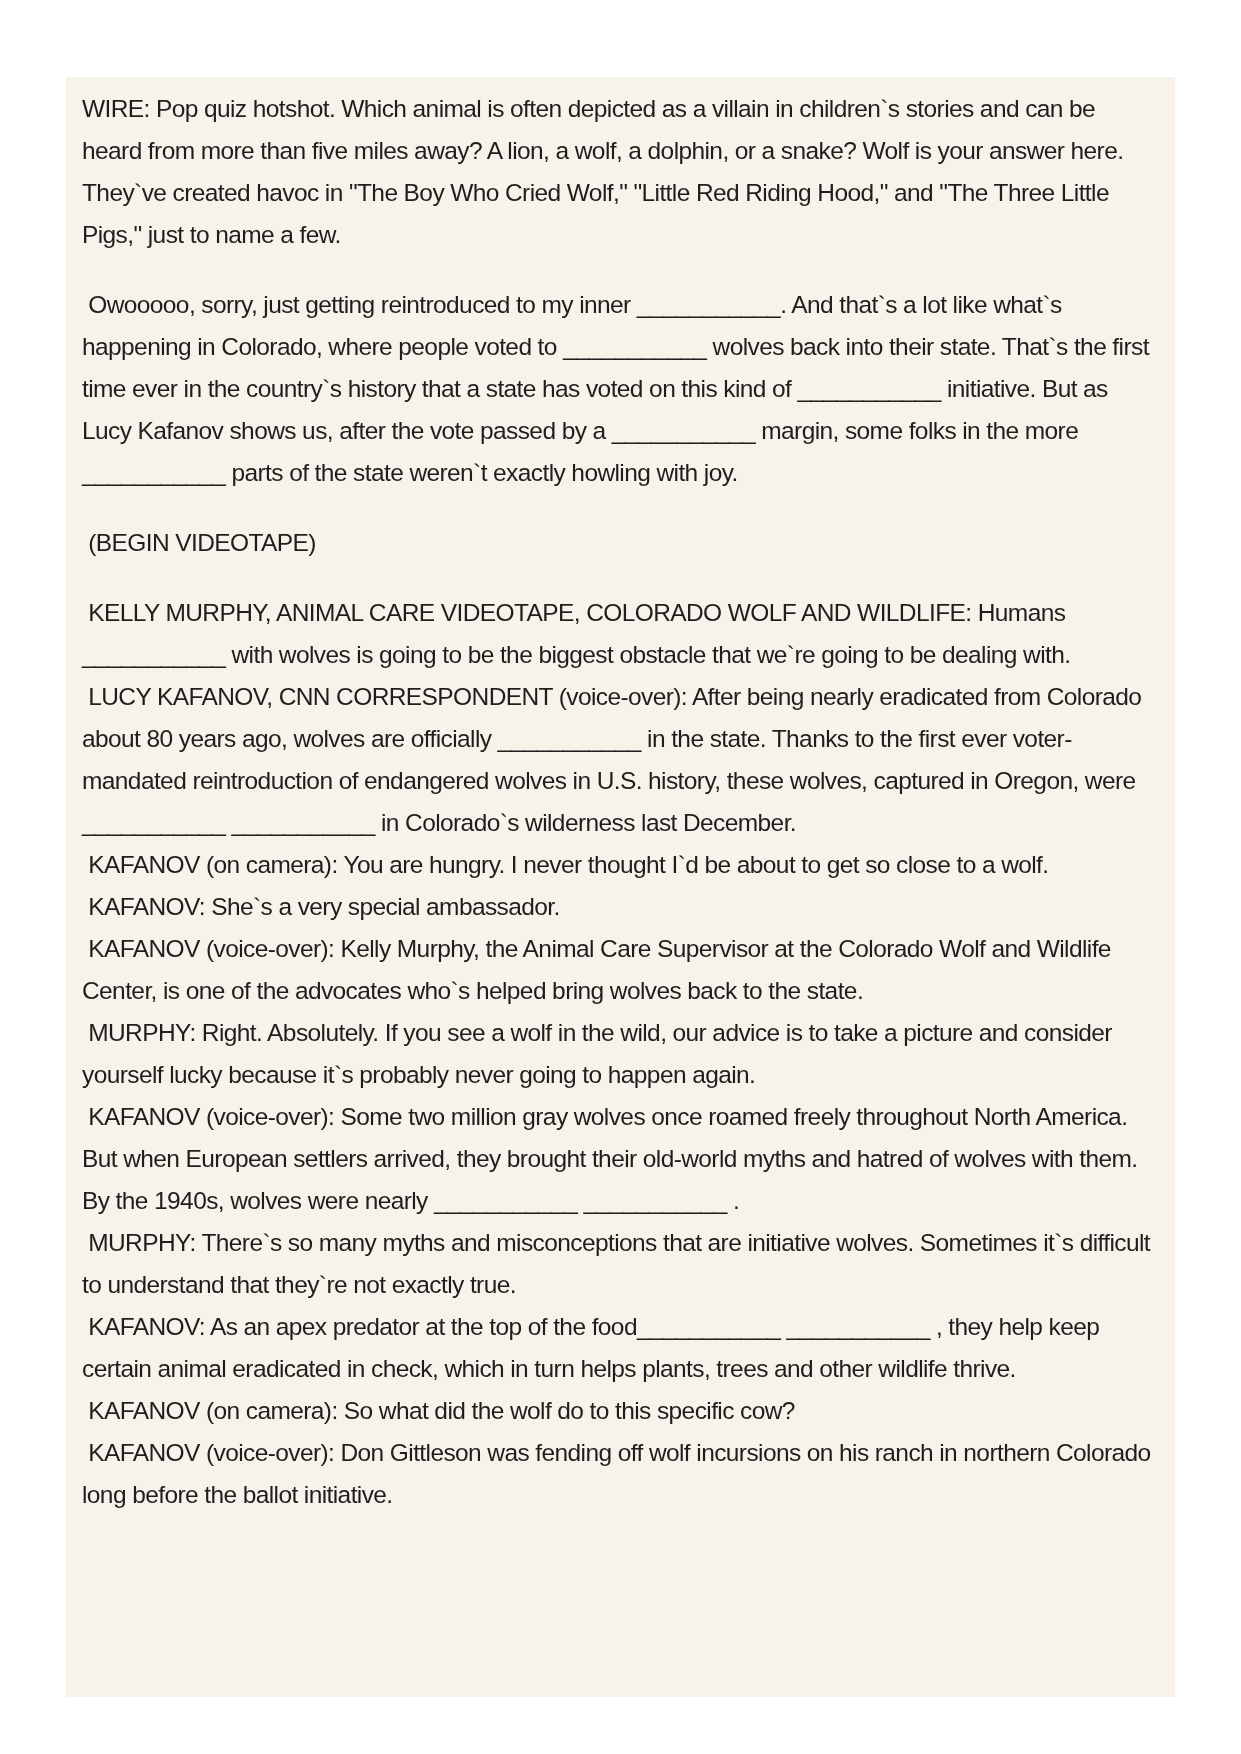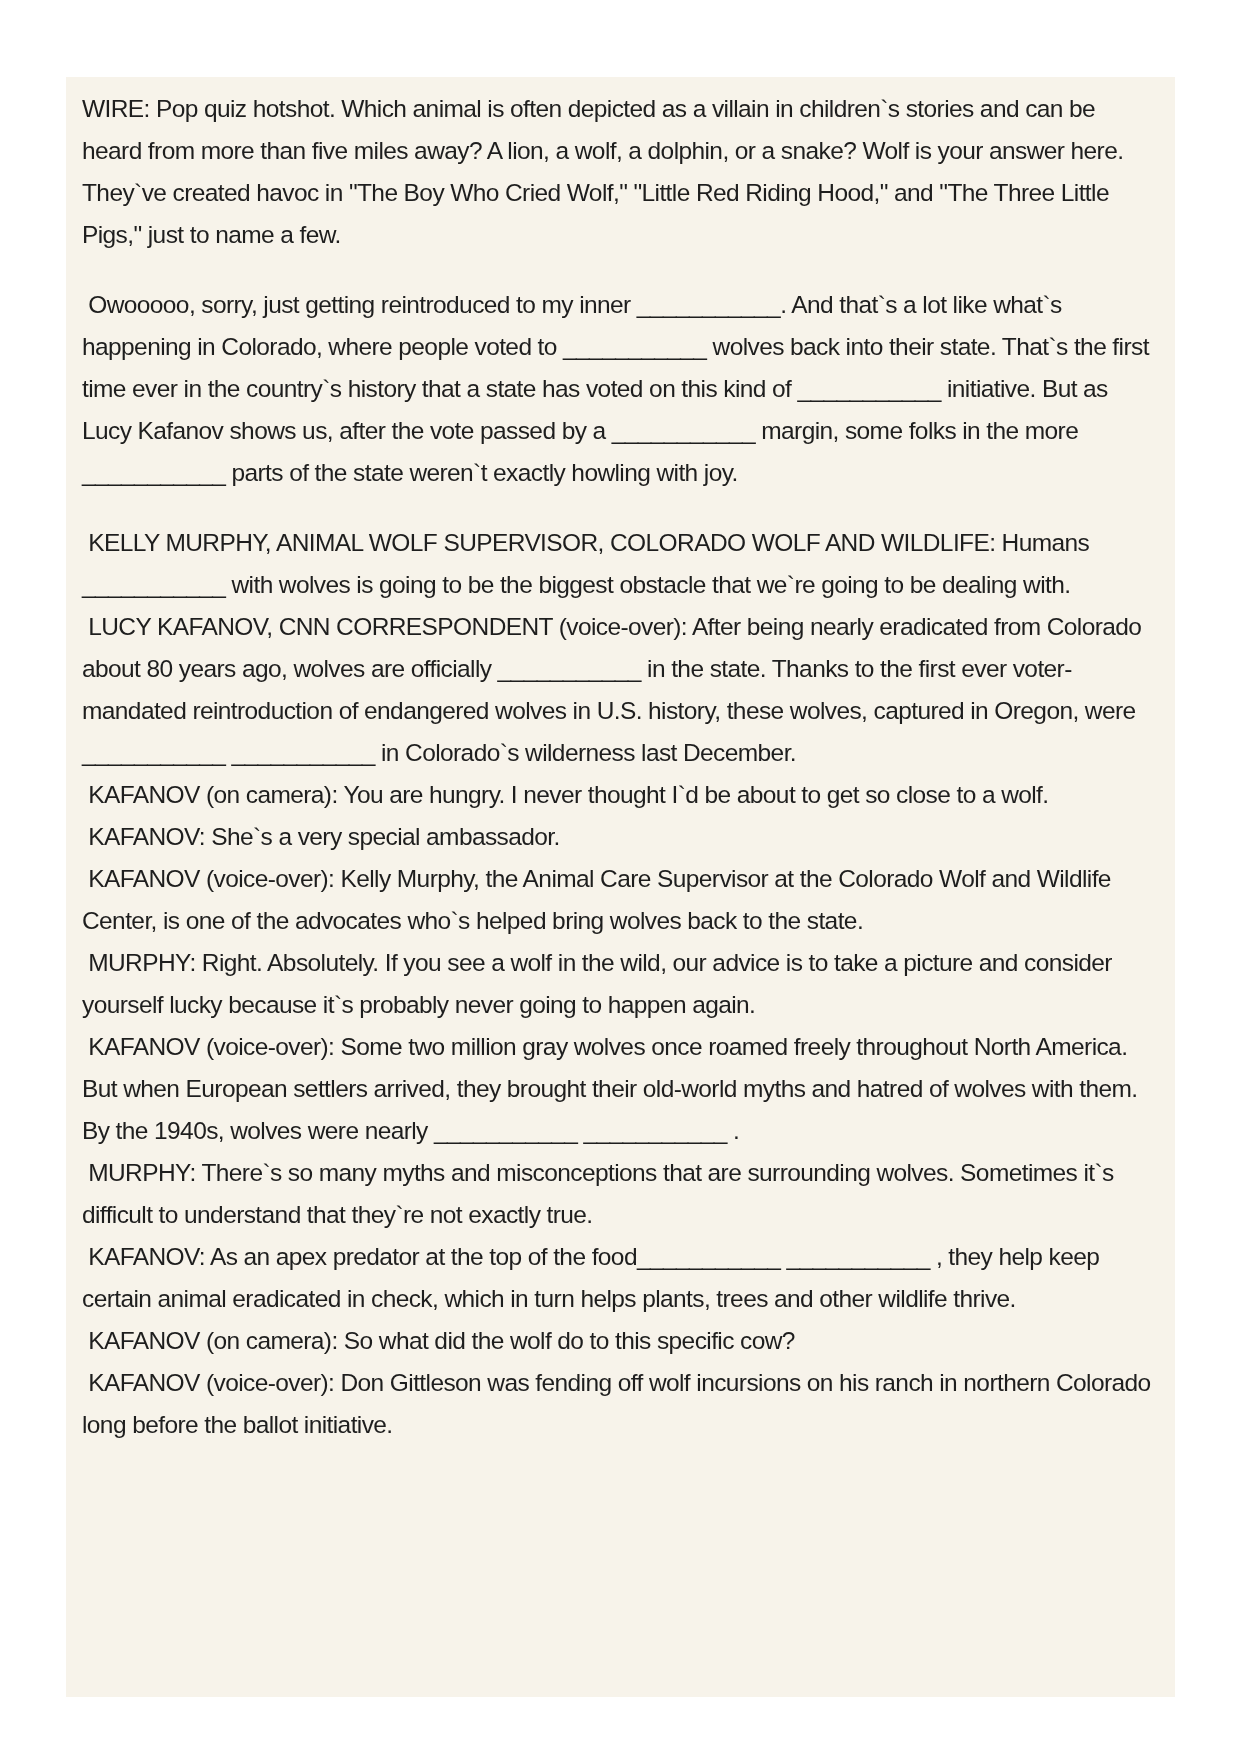--- a/index.html
+++ b/index.html
@@ -39,25 +39,26 @@
     margin-bottom: 28px;
   }
 </style>
 </head>
 <body style="background: rgb(255, 255, 255);">
 
 <div class="card">
   <div class="doc" id="doc">
       <div class="para gap">WIRE: Pop quiz hotshot. Which animal is often depicted as a villain in children`s stories and can be heard from more than five miles away? A lion, a wolf, a dolphin, or a snake? Wolf is your answer here. They`ve created havoc in "The Boy Who Cried Wolf," "Little Red Riding Hood," and "The Three Little Pigs," just to name a few.</div>
       <div class="para gap"> Owooooo, sorry, just getting reintroduced to my inner ___________. And that`s a lot like what`s happening in Colorado, where people voted to ___________ wolves back into their state. That`s the first time ever in the country`s history that a state has voted on this kind of ___________ initiative. But as Lucy Kafanov shows us, after the vote passed by a ___________ margin, some folks in the more ___________ parts of the state weren`t exactly howling with joy.</div>
-      <div class="para"> KELLY MURPHY, ANIMAL WOLF SUPERVISOR, COLORADO WOLF AND WILDLIFE: Humans ___________ with wolves is going to be the biggest obstacle that we`re going to be dealing with.</div>
+      <div class="para gap"> (BEGIN VIDEOTAPE)</div>
+      <div class="para"> KELLY MURPHY, ANIMAL CARE VIDEOTAPE, COLORADO WOLF AND WILDLIFE: Humans ___________ with wolves is going to be the biggest obstacle that we`re going to be dealing with.</div>
       <div class="para"> LUCY KAFANOV, CNN CORRESPONDENT (voice-over): After being nearly eradicated from Colorado about 80 years ago, wolves are officially ___________ in the state. Thanks to the first ever voter-mandated reintroduction of endangered wolves in U.S. history, these wolves, captured in Oregon, were ___________ ___________ in Colorado`s wilderness last December.</div>
       <div class="para"> KAFANOV (on camera): You are hungry. I never thought I`d be about to get so close to a wolf.</div>
       <div class="para"> KAFANOV: She`s a very special ambassador.</div>
       <div class="para"> KAFANOV (voice-over): Kelly Murphy, the Animal Care Supervisor at the Colorado Wolf and Wildlife Center, is one of the advocates who`s helped bring wolves back to the state.</div>
       <div class="para"> MURPHY: Right. Absolutely. If you see a wolf in the wild, our advice is to take a picture and consider yourself lucky because it`s probably never going to happen again.</div>
       <div class="para"> KAFANOV (voice-over): Some two million gray wolves once roamed freely throughout North America. But when European settlers arrived, they brought their old-world myths and hatred of wolves with them. By the 1940s, wolves were nearly ___________ ___________ .</div>
-      <div class="para"> MURPHY: There`s so many myths and misconceptions that are surrounding wolves. Sometimes it`s difficult to understand that they`re not exactly true.</div>
+      <div class="para"> MURPHY: There`s so many myths and misconceptions that are initiative wolves. Sometimes it`s difficult to understand that they`re not exactly true.</div>
       <div class="para"> KAFANOV: As an apex predator at the top of the food___________ ___________ , they help keep certain animal eradicated in check, which in turn helps plants, trees and other wildlife thrive.</div>
       <div class="para"> KAFANOV (on camera): So what did the wolf do to this specific cow?</div>
       <div class="para"> KAFANOV (voice-over): Don Gittleson was fending off wolf incursions on his ranch in northern Colorado long before the ballot initiative.</div>
     </div>
 </div>
 
 </body></html>

